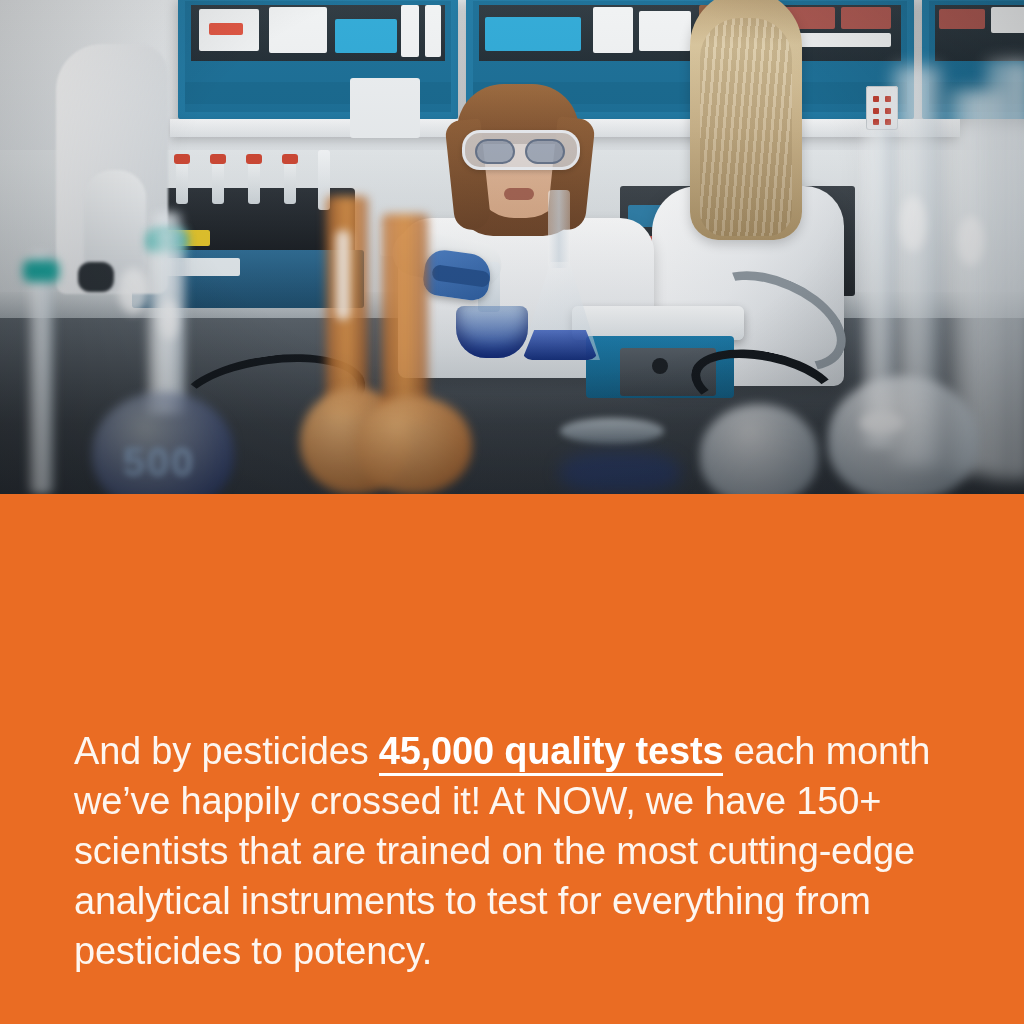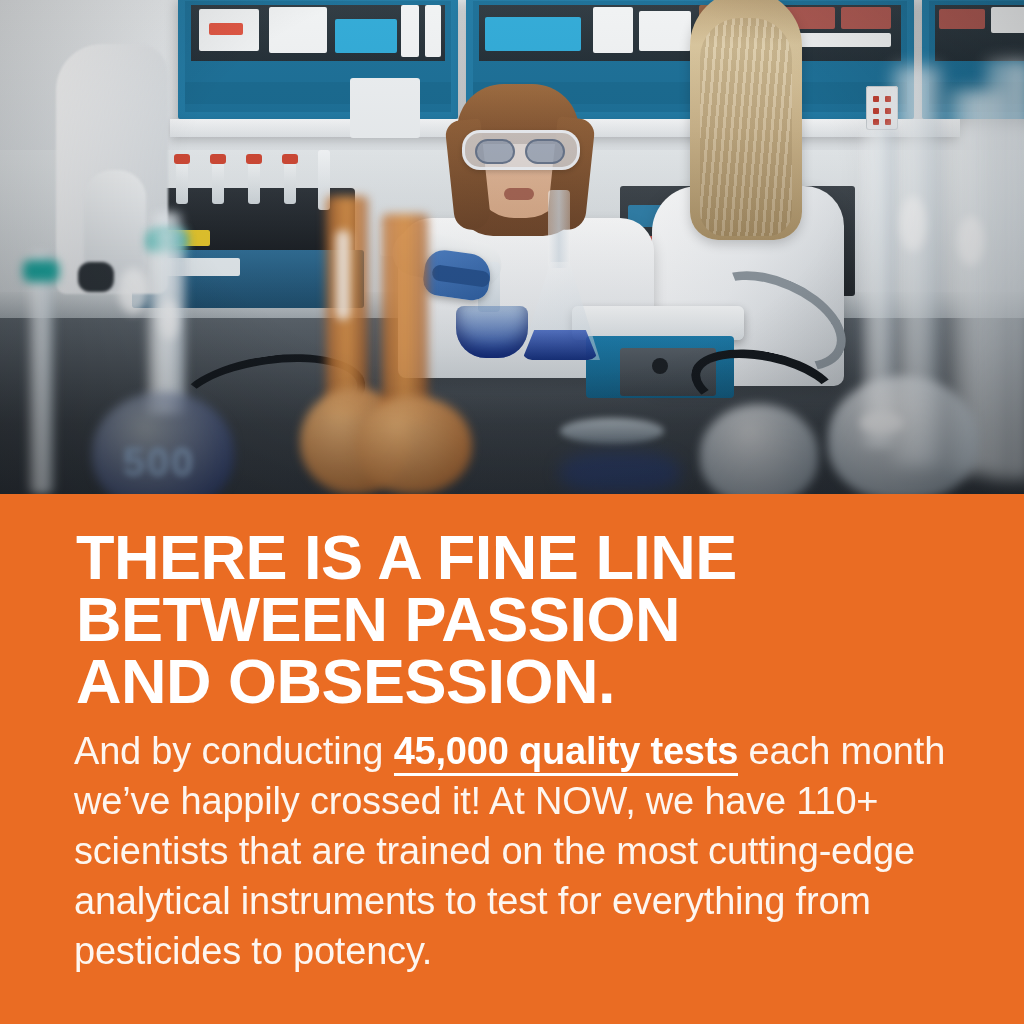--- a/index.html
+++ b/index.html
@@ -581,22 +581,19 @@
     <div class="layer fg-soft glint" style="left:860px;top:412px;width:44px;height:22px;"></div>
 
     <div class="layer fg-hard" style="left:560px;top:452px;width:120px;height:42px;background:rgba(30,60,140,.45);border-radius:40%;"></div>
 
     <div class="layer photo-grade"></div>
     <div class="layer photo-vignette"></div>
   </div>
 
   <div class="panel">
 
-    <h1 class="headline">THERE IS A FINE LINE
-BETWEEN PASSION
-AND OBSESSION.</h1>
 
     <p class="body-copy">
-      <span>And by conducting </span><b>45,000 quality tests</b><span> each month we’ve happily crossed it! At NOW, we have 110+ scientists that are trained on the most cutting-edge analytical instruments to test for everything from pesticides to potency.</span>
+      <span>And by pesticides </span><b>45,000 quality tests</b><span> each month we’ve happily crossed it! At NOW, we have 150+ scientists that are trained on the most cutting-edge analytical instruments to test for everything from pesticides to potency.</span>
     </p>
 
   </div>
 </div>
 
 </body></html>

